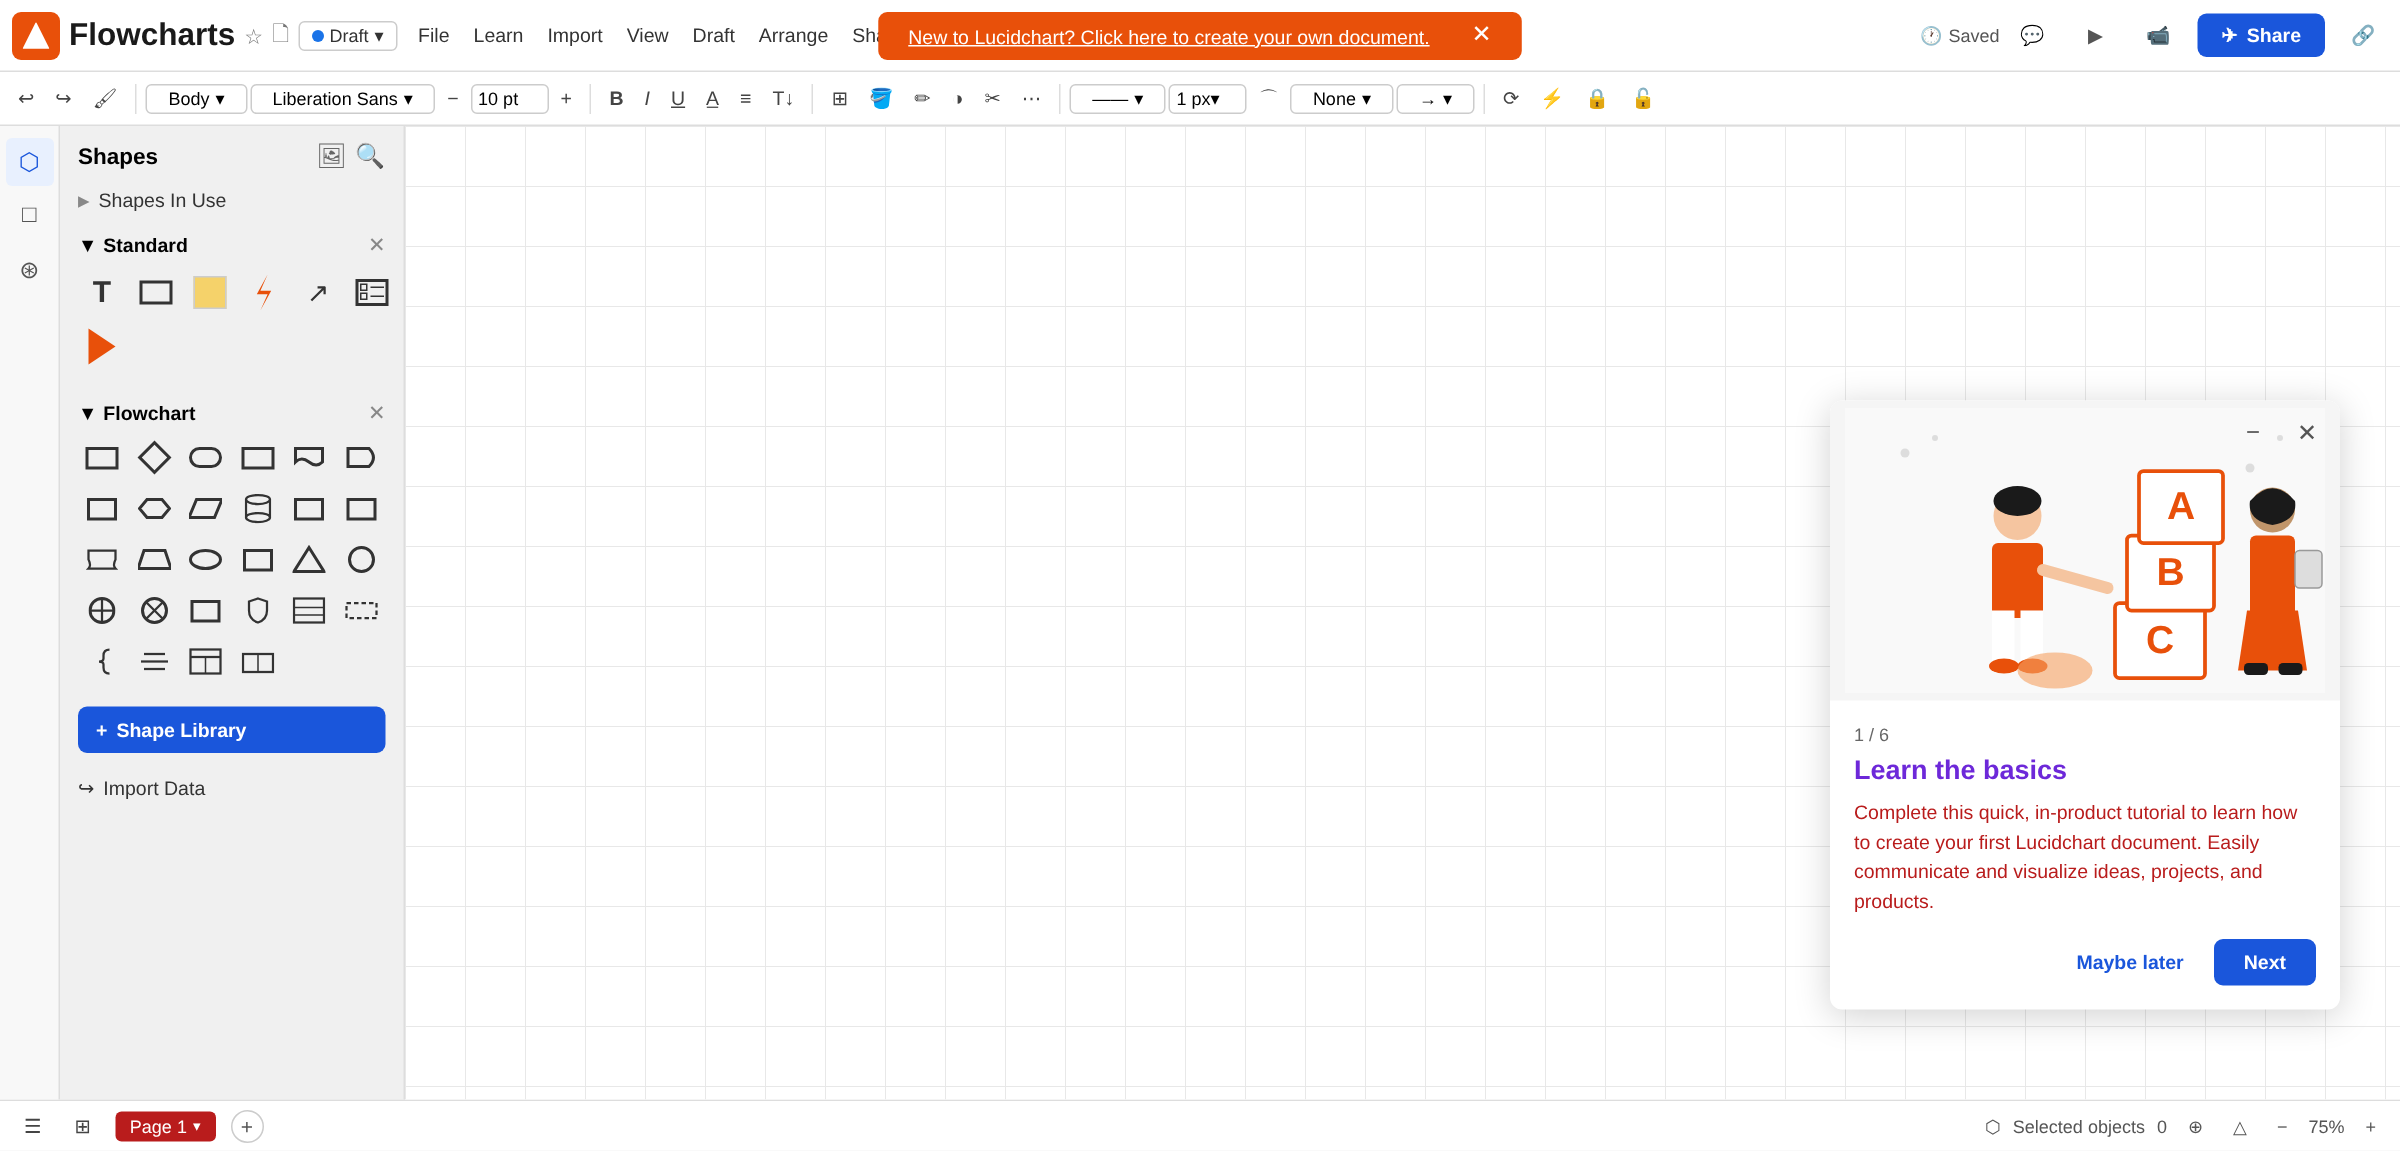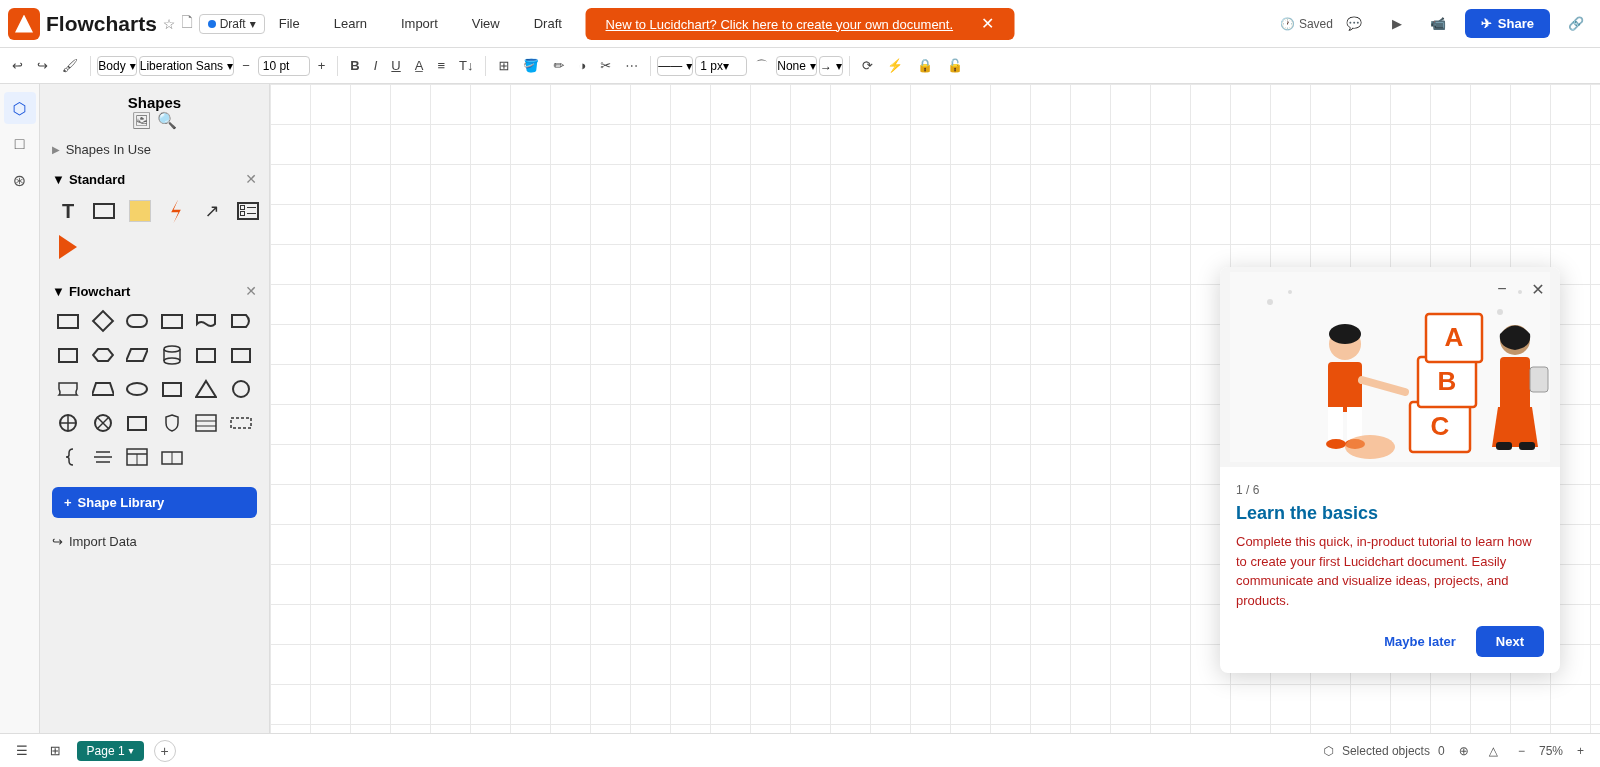--- a/index.html
+++ b/index.html
@@ -10,21 +10,21 @@
       display: flex; align-items: center; height: 48px;
       background: #fff; border-bottom: 1px solid #ddd;
       padding: 0 8px; gap: 6px; position: relative; z-index: 10;
     }
     .logo { width: 32px; height: 32px; background: #e8500a; border-radius: 6px; display: flex; align-items: center; justify-content: center; flex-shrink: 0; }
     .logo-inner { width: 18px; height: 18px; background: #fff; clip-path: polygon(50% 0%, 100% 100%, 0% 100%); }
     .app-title { font-weight: 700; font-size: 21px; color: #1a1a1a; }
     .title-icons { display: flex; gap: 6px; align-items: center; color: #777; font-size: 14px; }
     .draft-badge { display: flex; align-items: center; gap: 4px; font-size: 12px; color: #333; border: 1px solid #ccc; border-radius: 4px; padding: 2px 8px; }
     .draft-dot { width: 8px; height: 8px; background: #1a73e8; border-radius: 50%; }
-    .nav-menu { display: flex; gap: 18px; font-size: 13px; color: #333; }
+    .nav-menu { display: flex; gap: 0; font-size: 13px; color: #333; }
     .nav-item { padding: 4px 8px; cursor: pointer; border-radius: 4px; }
     .help-dot { width: 6px; height: 6px; background: #1a73e8; border-radius: 50%; display: inline-block; margin-left: 2px; vertical-align: middle; }
     .spacer { flex: 1; }
     .top-right { display: flex; align-items: center; gap: 10px; }
     .icon-btn { width: 32px; height: 32px; display: flex; align-items: center; justify-content: center; cursor: pointer; color: #555; border-radius: 4px; }
     .share-btn { background: #1a56db; color: #fff; border: none; border-radius: 6px; padding: 7px 16px; font-size: 13px; font-weight: 600; cursor: pointer; display: flex; align-items: center; gap: 6px; }
     .saved-badge { display: flex; align-items: center; gap: 4px; font-size: 12px; color: #555; }
 
     
     .banner {
@@ -37,39 +37,39 @@
     .banner-close { cursor: pointer; font-size: 16px; line-height: 1; }
 
     
     .toolbar {
       display: flex; align-items: center; height: 36px;
       background: #fff; border-bottom: 1px solid #ddd;
       padding: 0 6px; gap: 2px; flex-shrink: 0;
     }
     .tb-separator { width: 1px; height: 20px; background: #ddd; margin: 0 4px; }
     .tb-btn { padding: 3px 6px; border: none; background: none; cursor: pointer; color: #444; border-radius: 3px; font-size: 13px; display: flex; align-items: center; gap: 2px; }
-    .tb-select { border: 1px solid #ccc; border-radius: 4px; padding: 2px 0; font-size: 12px; background: #fff; cursor: pointer; display: flex; align-items: center; gap: 4px; }
+    .tb-select { border: 1px solid #ccc; border-radius: 4px; padding: 2px 14px; font-size: 12px; background: #fff; cursor: pointer; display: flex; align-items: center; gap: 4px; }
     .tb-font-size { border: 1px solid #ccc; border-radius: 4px; padding: 2px 4px; font-size: 12px; width: 52px; display: flex; align-items: center; }
     .tb-bold { font-weight: 700; }
     .tb-italic { font-style: italic; }
     .tb-underline { text-decoration: underline; }
 
     
     .main { display: flex; height: calc(767px - 48px - 36px - 34px); }
     .sidebar-icons {
       width: 40px; background: #f8f8f8; border-right: 1px solid #ddd;
       display: flex; flex-direction: column; align-items: center; padding-top: 8px; gap: 4px; flex-shrink: 0;
     }
     .sidebar-icon-btn {
       width: 32px; height: 32px; display: flex; align-items: center; justify-content: center;
       cursor: pointer; border-radius: 4px; color: #555; font-size: 16px;
     }
     .sidebar-icon-btn.active { background: #e8f0fe; color: #1a56db; }
     .sidebar-panel { width: 230px; border-right: 1px solid #ddd; overflow-y: auto; flex-shrink: 0; }
-    .sidebar-header { display: flex; align-items: center; justify-content: space-between; padding: 10px 12px 6px; flex-direction: column; }
+    .sidebar-header { display: flex; align-items: center; justify-content: space-between; padding: 10px 12px 6px; }
     .sidebar-title { font-weight: 700; font-size: 15px; }
     .sidebar-header-icons { display: flex; gap: 6px; color: #666; }
     .shapes-in-use { display: flex; align-items: center; gap: 6px; padding: 6px 12px; cursor: pointer; color: #333; font-size: 13px; }
     .chevron-right { font-size: 10px; color: #888; }
     .section-header { display: flex; align-items: center; justify-content: space-between; padding: 8px 12px 4px; }
     .section-title { font-size: 13px; font-weight: 600; display: flex; align-items: center; gap: 4px; }
     .section-close { cursor: pointer; color: #888; font-size: 14px; }
     .shapes-grid { display: grid; grid-template-columns: repeat(6, 1fr); gap: 4px; padding: 4px 12px; }
     .shape-item { width: 32px; height: 32px; display: flex; align-items: center; justify-content: center; cursor: pointer; border-radius: 3px; }
 
@@ -94,32 +94,32 @@
       position: absolute; bottom: 60px; right: 40px;
       width: 340px; background: #fff; border-radius: 8px;
       box-shadow: 0 4px 24px rgba(0,0,0,0.18); overflow: hidden;
       z-index: 50;
     }
     .tutorial-img { height: 200px; background: #f5f5f5; display: flex; align-items: center; justify-content: center; position: relative; overflow: hidden; }
     .tutorial-close-row { position: absolute; top: 8px; right: 8px; display: flex; gap: 8px; }
     .tutorial-close-btn { background: none; border: none; font-size: 16px; cursor: pointer; color: #555; width: 28px; height: 28px; display: flex; align-items: center; justify-content: center; border-radius: 50%; }
     .tutorial-body { padding: 16px; }
     .tutorial-step { color: #666; font-size: 12px; margin-bottom: 6px; }
-    .tutorial-title { font-weight: 700; font-size: 18px; color: #0369a1; margin-bottom: 8px; }
+    .tutorial-title { font-weight: 700; font-size: 18px; color: #6d28d9; margin-bottom: 8px; }
     .tutorial-desc { color: #b91c1c; font-size: 13px; line-height: 1.5; margin-bottom: 16px; }
     .tutorial-actions { display: flex; align-items: center; justify-content: flex-end; gap: 10px; }
     .maybe-later-btn { background: none; border: none; color: #1a56db; font-size: 13px; font-weight: 600; cursor: pointer; padding: 6px 10px; border-radius: 4px; }
     .next-btn { background: #1a56db; color: #fff; border: none; border-radius: 6px; padding: 8px 20px; font-size: 13px; font-weight: 600; cursor: pointer; }
 
     
     .bottom-bar {
       height: 34px; background: #fff; border-top: 1px solid #ddd;
       display: flex; align-items: center; padding: 0 10px; gap: 10px;
     }
-    .page-tab { display: flex; align-items: center; gap: 4px; background: #0f766e; color: #fff; border-radius: 4px; padding: 3px 10px; font-size: 12px; cursor: pointer; }
+    .page-tab { display: flex; align-items: center; gap: 4px; background: #b91c1c; color: #fff; border-radius: 4px; padding: 3px 10px; font-size: 12px; cursor: pointer; }
     .page-tab-arrow { font-size: 10px; }
     .add-page-btn { width: 22px; height: 22px; border-radius: 50%; border: 1px solid #ccc; background: #fff; cursor: pointer; display: flex; align-items: center; justify-content: center; font-size: 14px; color: #555; }
     .bottom-right { margin-left: auto; display: flex; align-items: center; gap: 8px; font-size: 12px; color: #555; }
     .bottom-right-btn { padding: 2px 6px; border-radius: 3px; cursor: pointer; display: flex; align-items: center; gap: 3px; }
     .zoom-display { font-size: 12px; font-weight: 500; }
   </style>
 </head>
 <body>
 
 <div class="top-bar">

